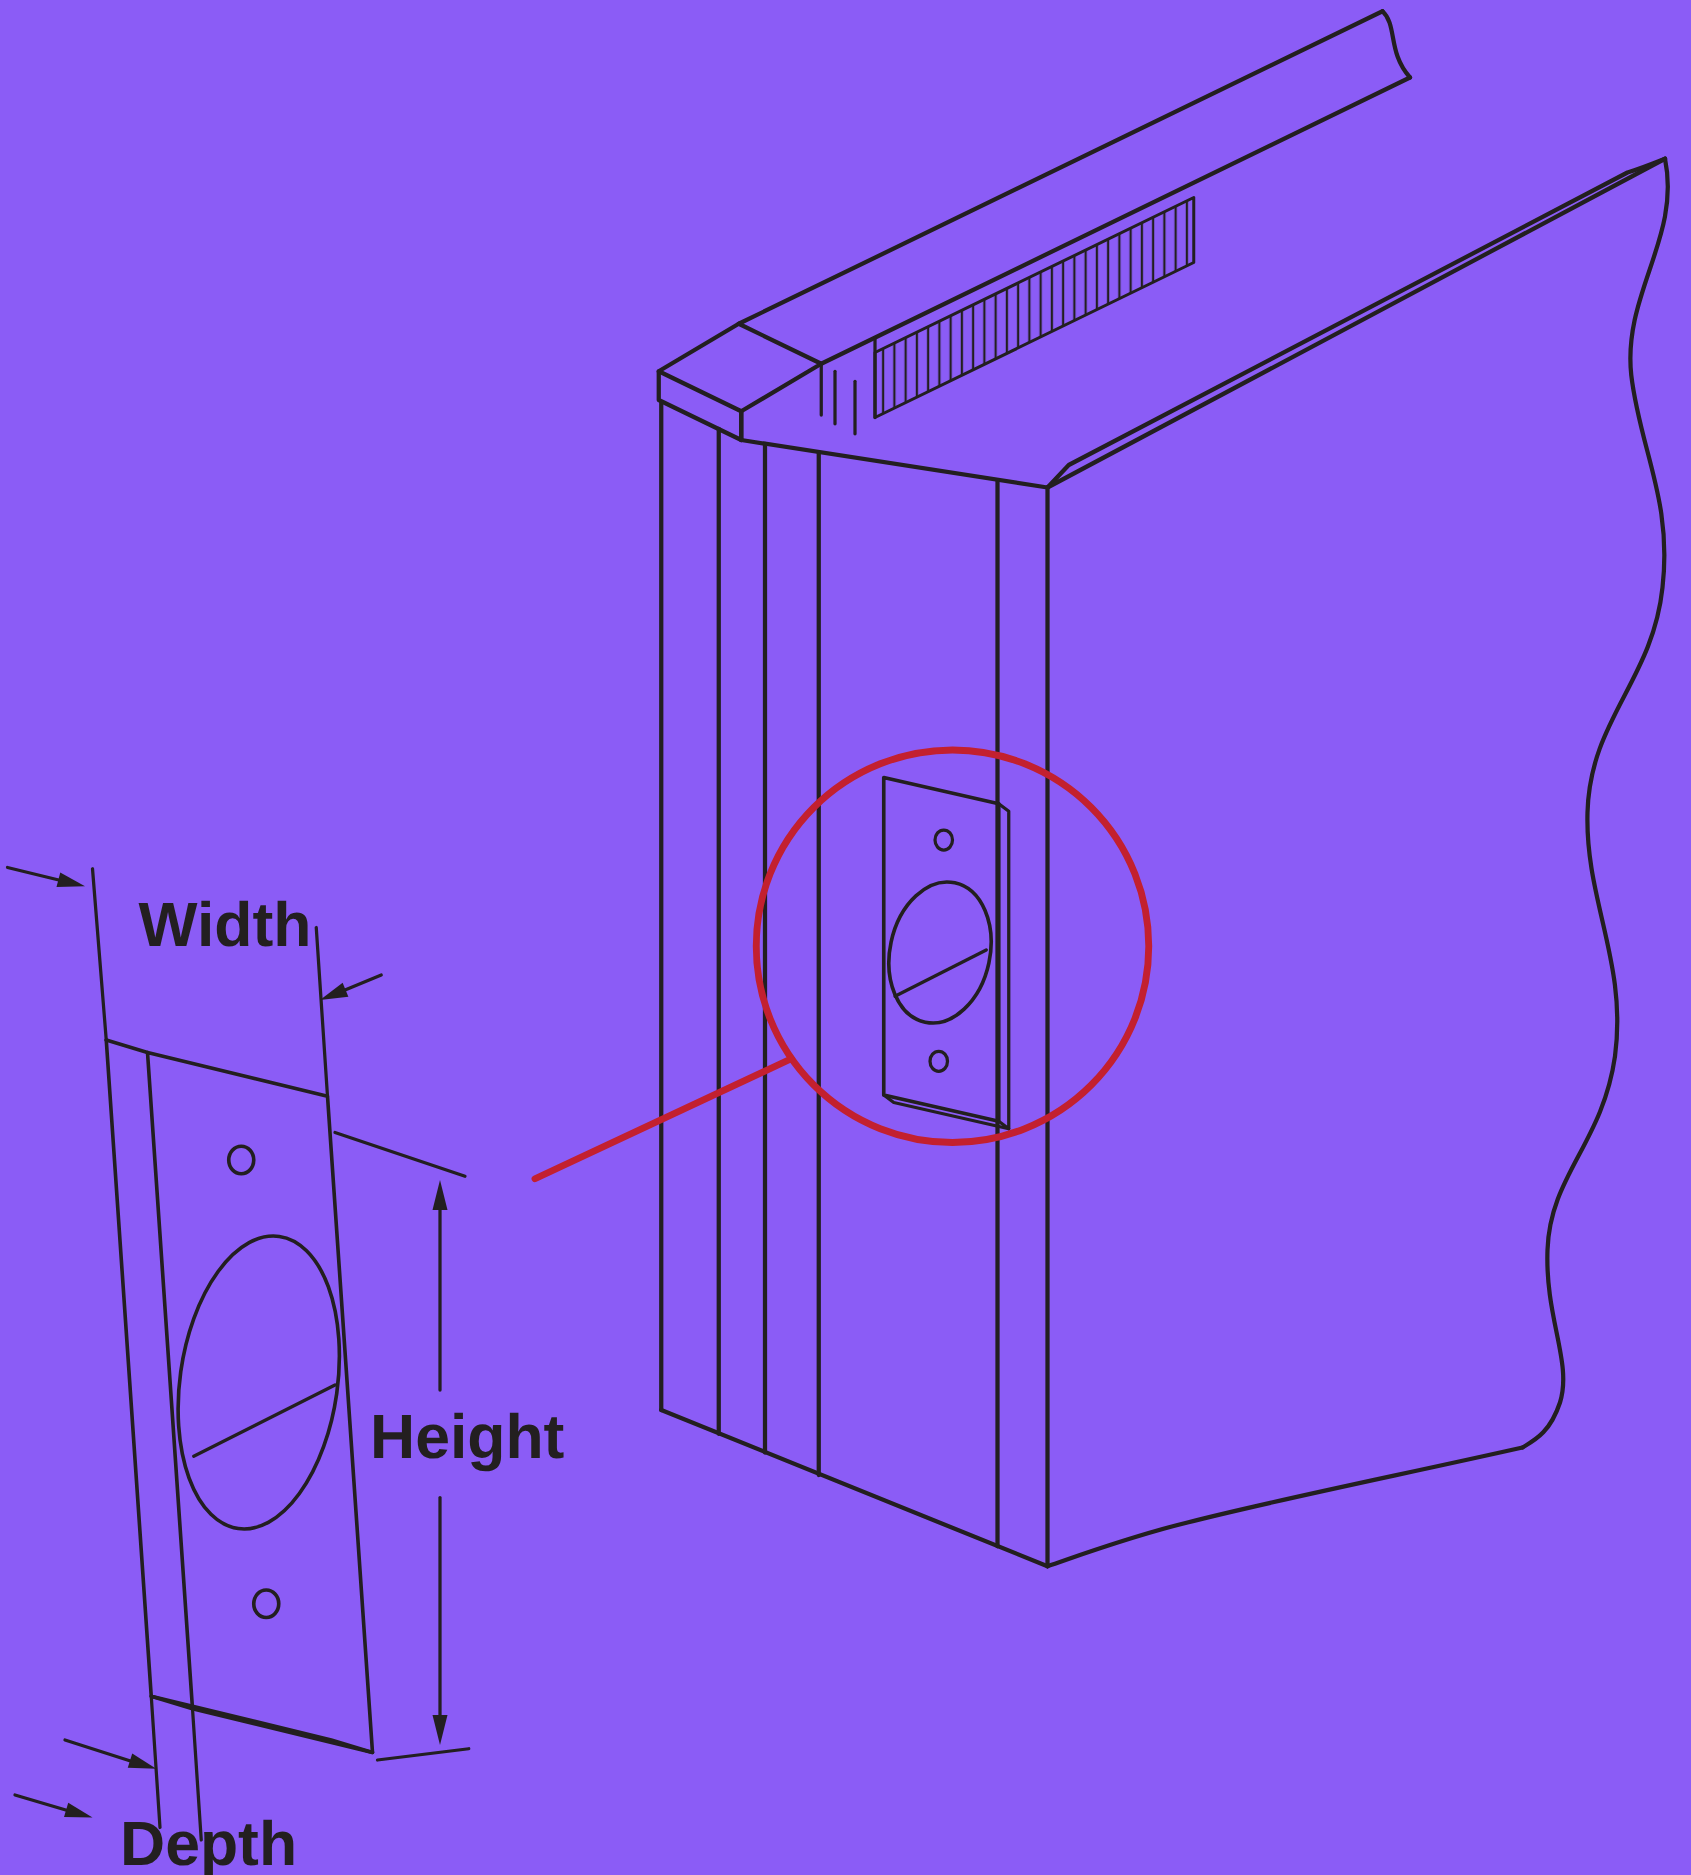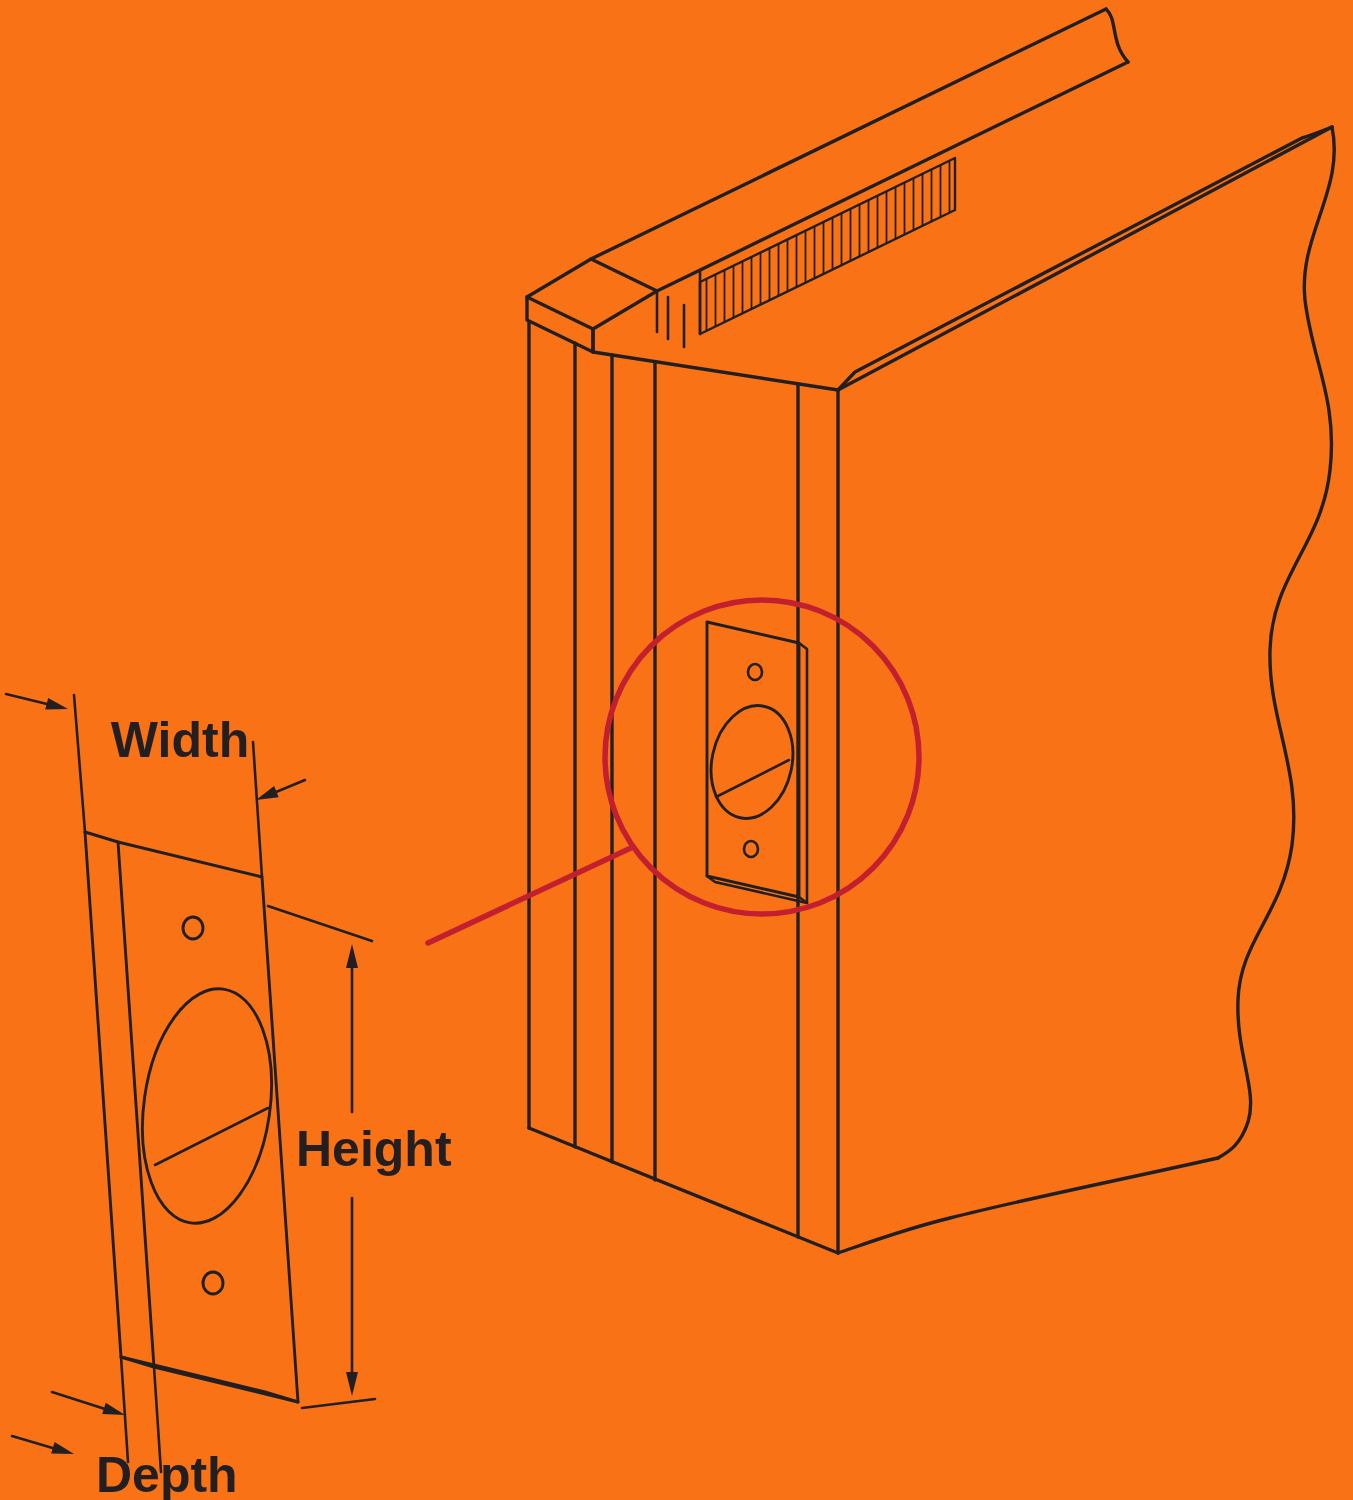--- a/index.html
+++ b/index.html
@@ -4,21 +4,21 @@
 <style>
   html, body {
     margin: 0;
     padding: 0;
     background: #ffffff;
   }
   .canvas {
     position: relative;
     width: 1353px;
     height: 1500px;
-    background: #f97316;
+    background: #8b5cf6;
     overflow: hidden;
     font-family: "Liberation Sans", sans-serif;
   }
   svg { display: block; }
   .ln {
     fill: none;
     stroke: #231f20;
     stroke-width: 3.4;
     stroke-linecap: round;
     stroke-linejoin: round;

